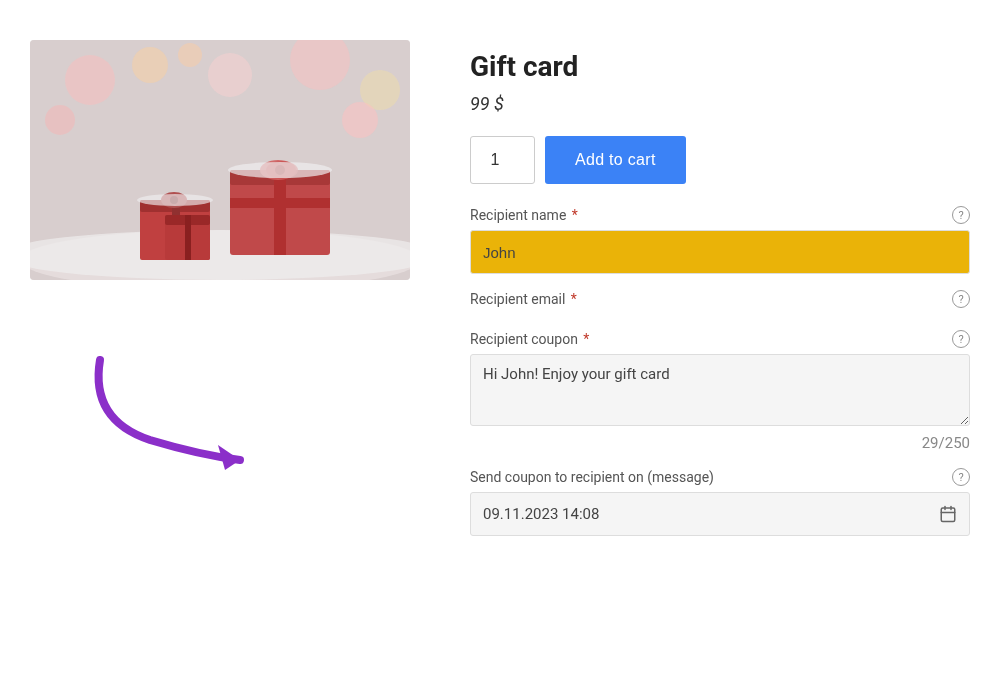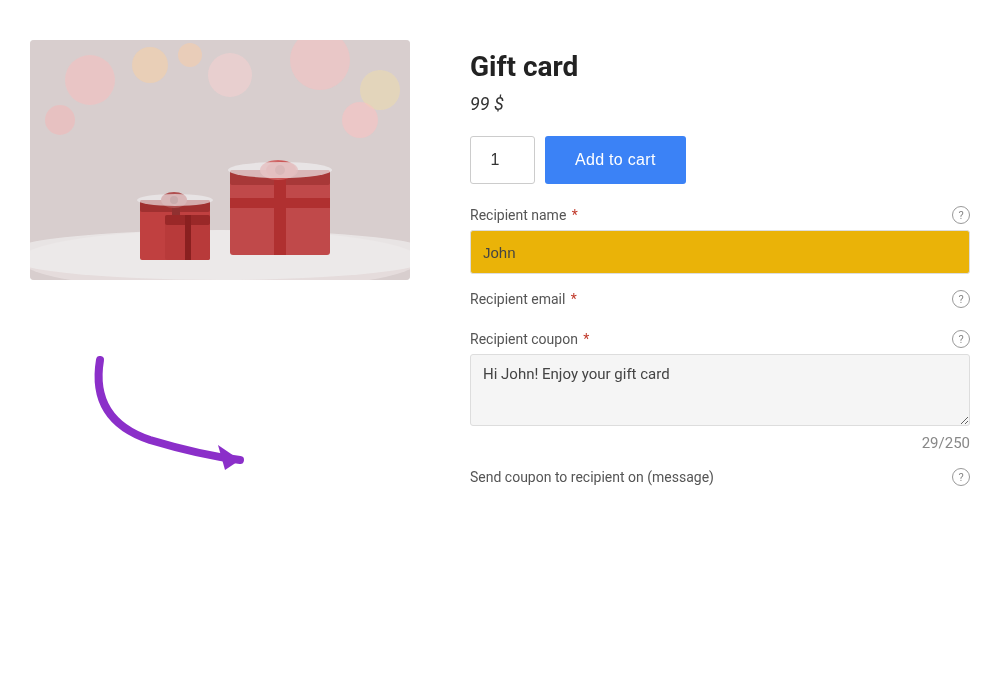--- a/index.html
+++ b/index.html
@@ -301,16 +301,27 @@
       </div>
       <textarea class="field-textarea" style="">Hi John! Enjoy your gift card</textarea>
       <div class="char-count">29/250</div>
     </div>
 
     <div class="field-group">
       <div class="field-label-row">
         <label class="field-label">Send coupon to recipient on (message)</label>
         <div class="help-icon">?</div>
       </div>
+      <div class="datetime-row">
+        <span class="datetime-text">09.11.2023 14:08</span>
+        <div class="calendar-icon">
+          <svg width="18" height="18" viewBox="0 0 24 24" fill="none" stroke="#666" stroke-width="2" stroke-linecap="round" stroke-linejoin="round">
+            <rect x="3" y="4" width="18" height="18" rx="2" ry="2"></rect>
+            <line x1="16" y1="2" x2="16" y2="6"></line>
+            <line x1="8" y1="2" x2="8" y2="6"></line>
+            <line x1="3" y1="10" x2="21" y2="10"></line>
+          </svg>
+        </div>
+      </div>
     </div>
 
   </div>
 </div>
 
 </body></html>

